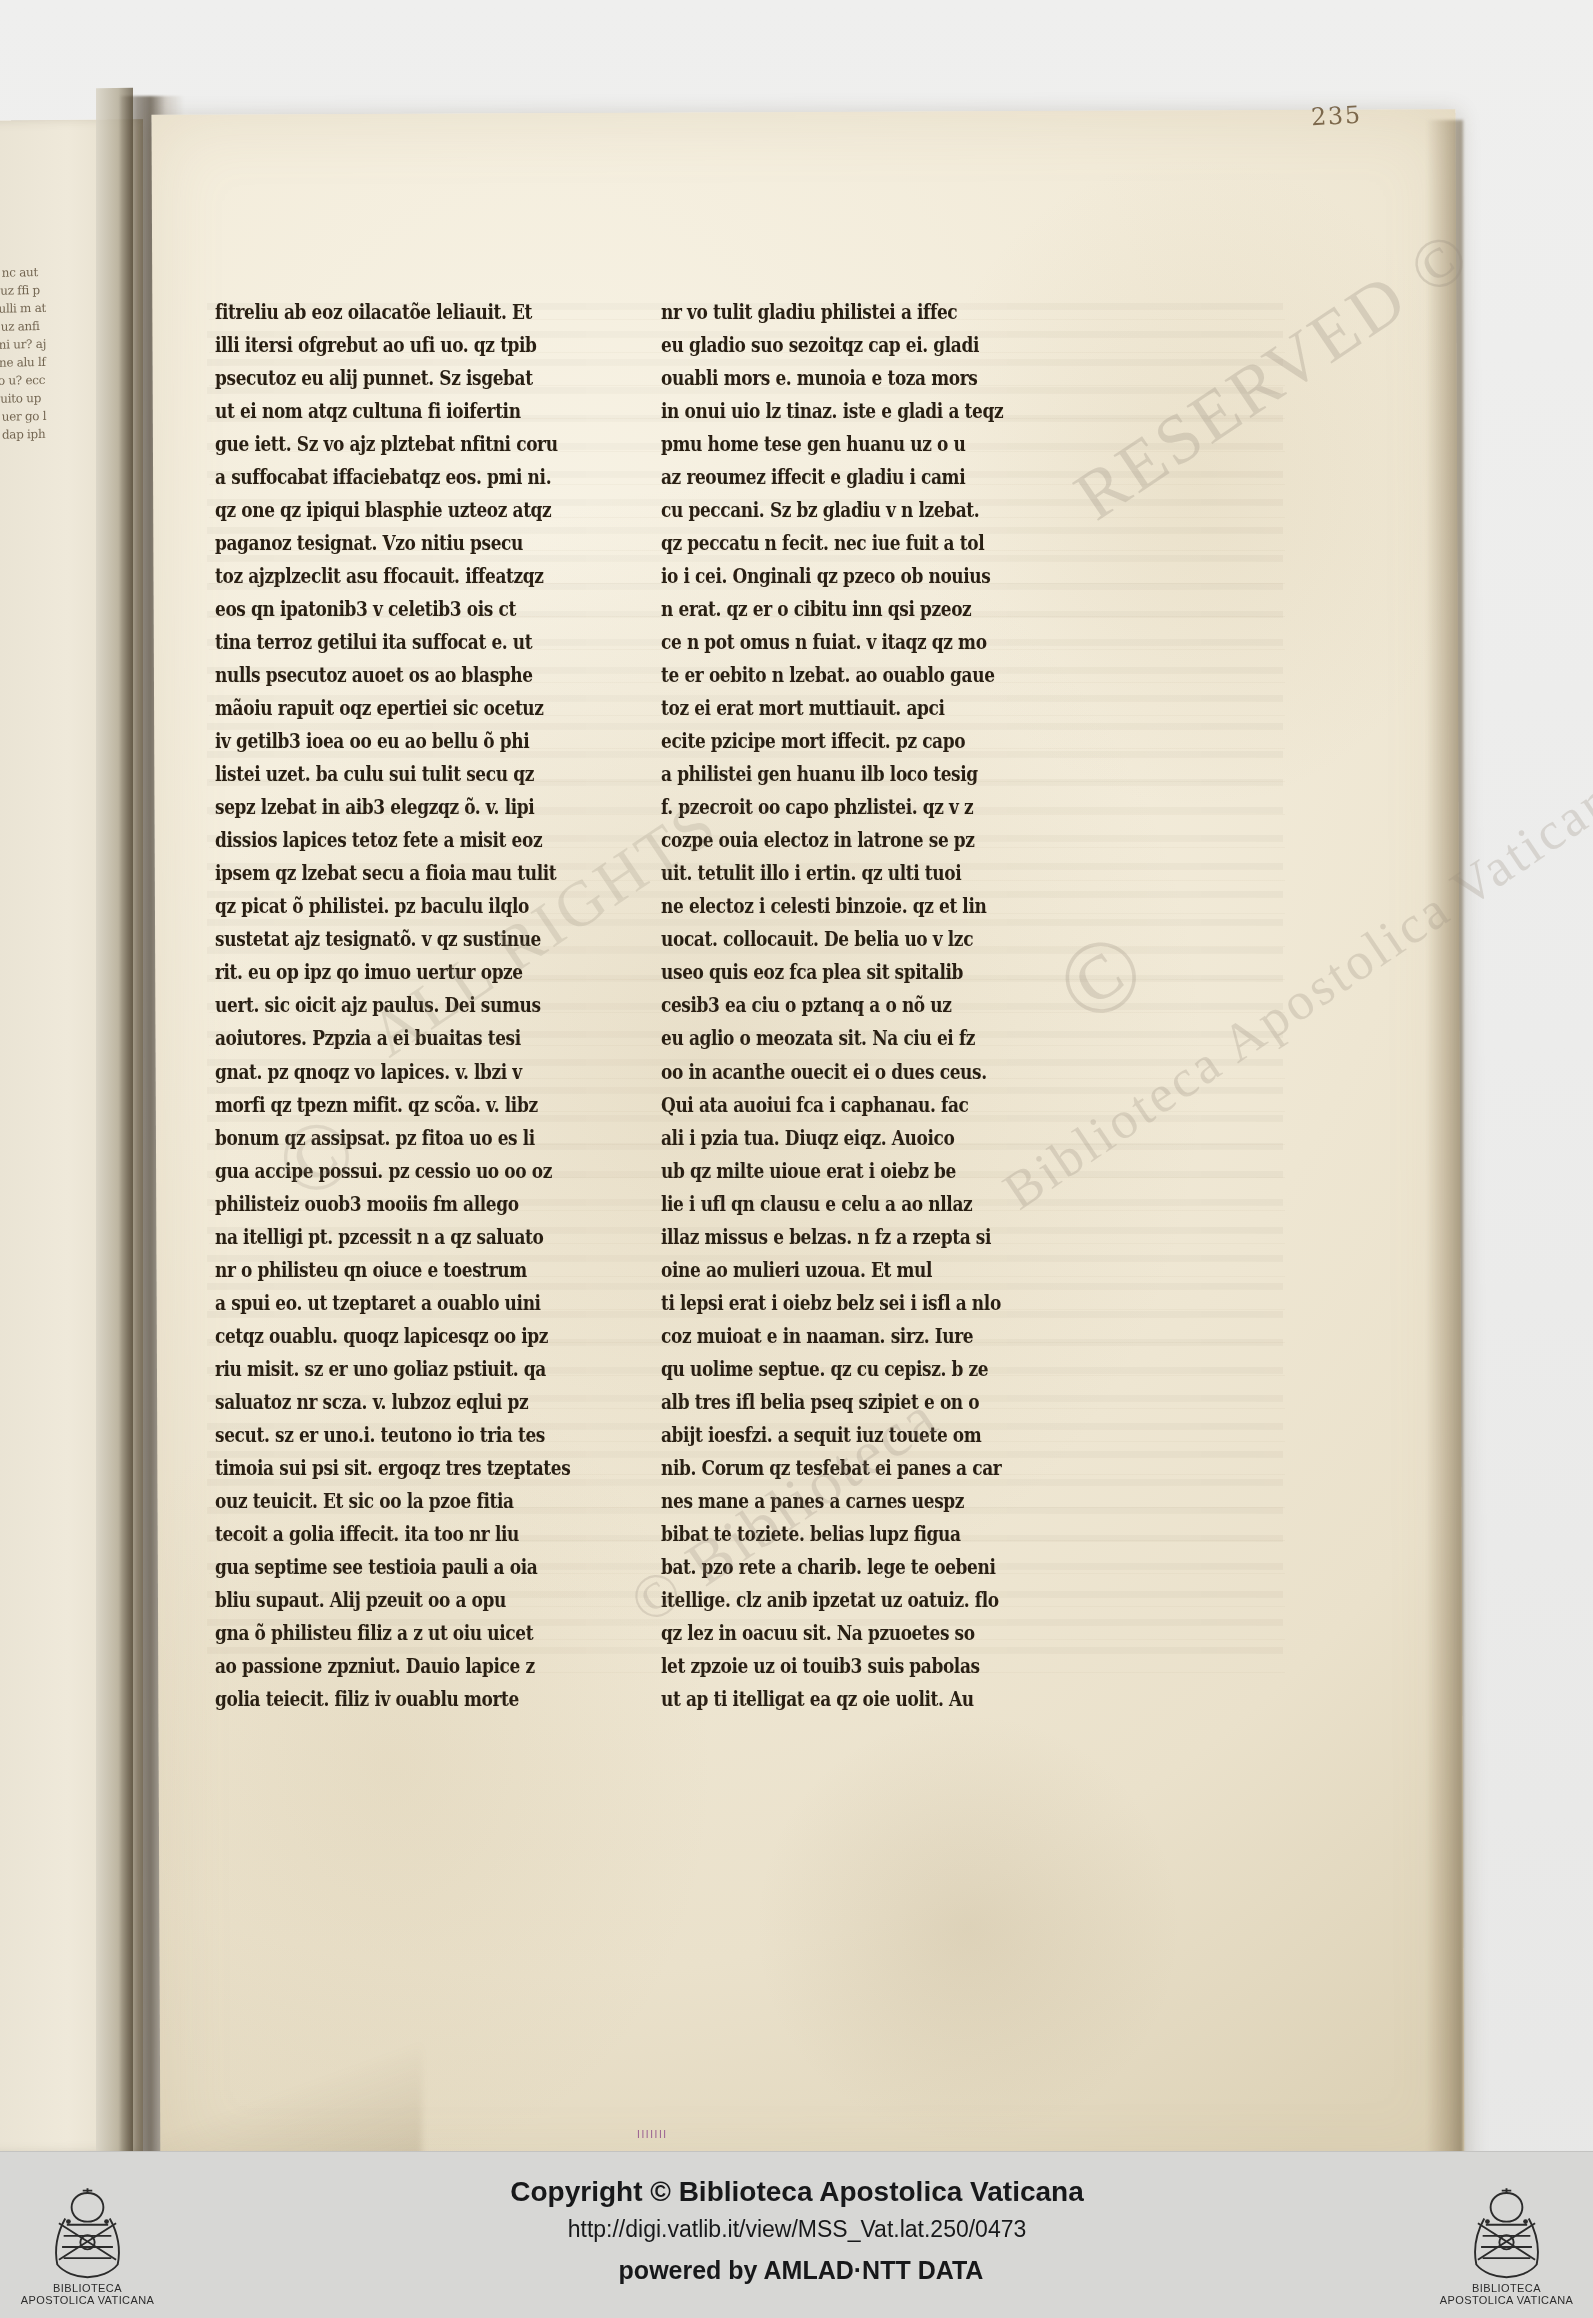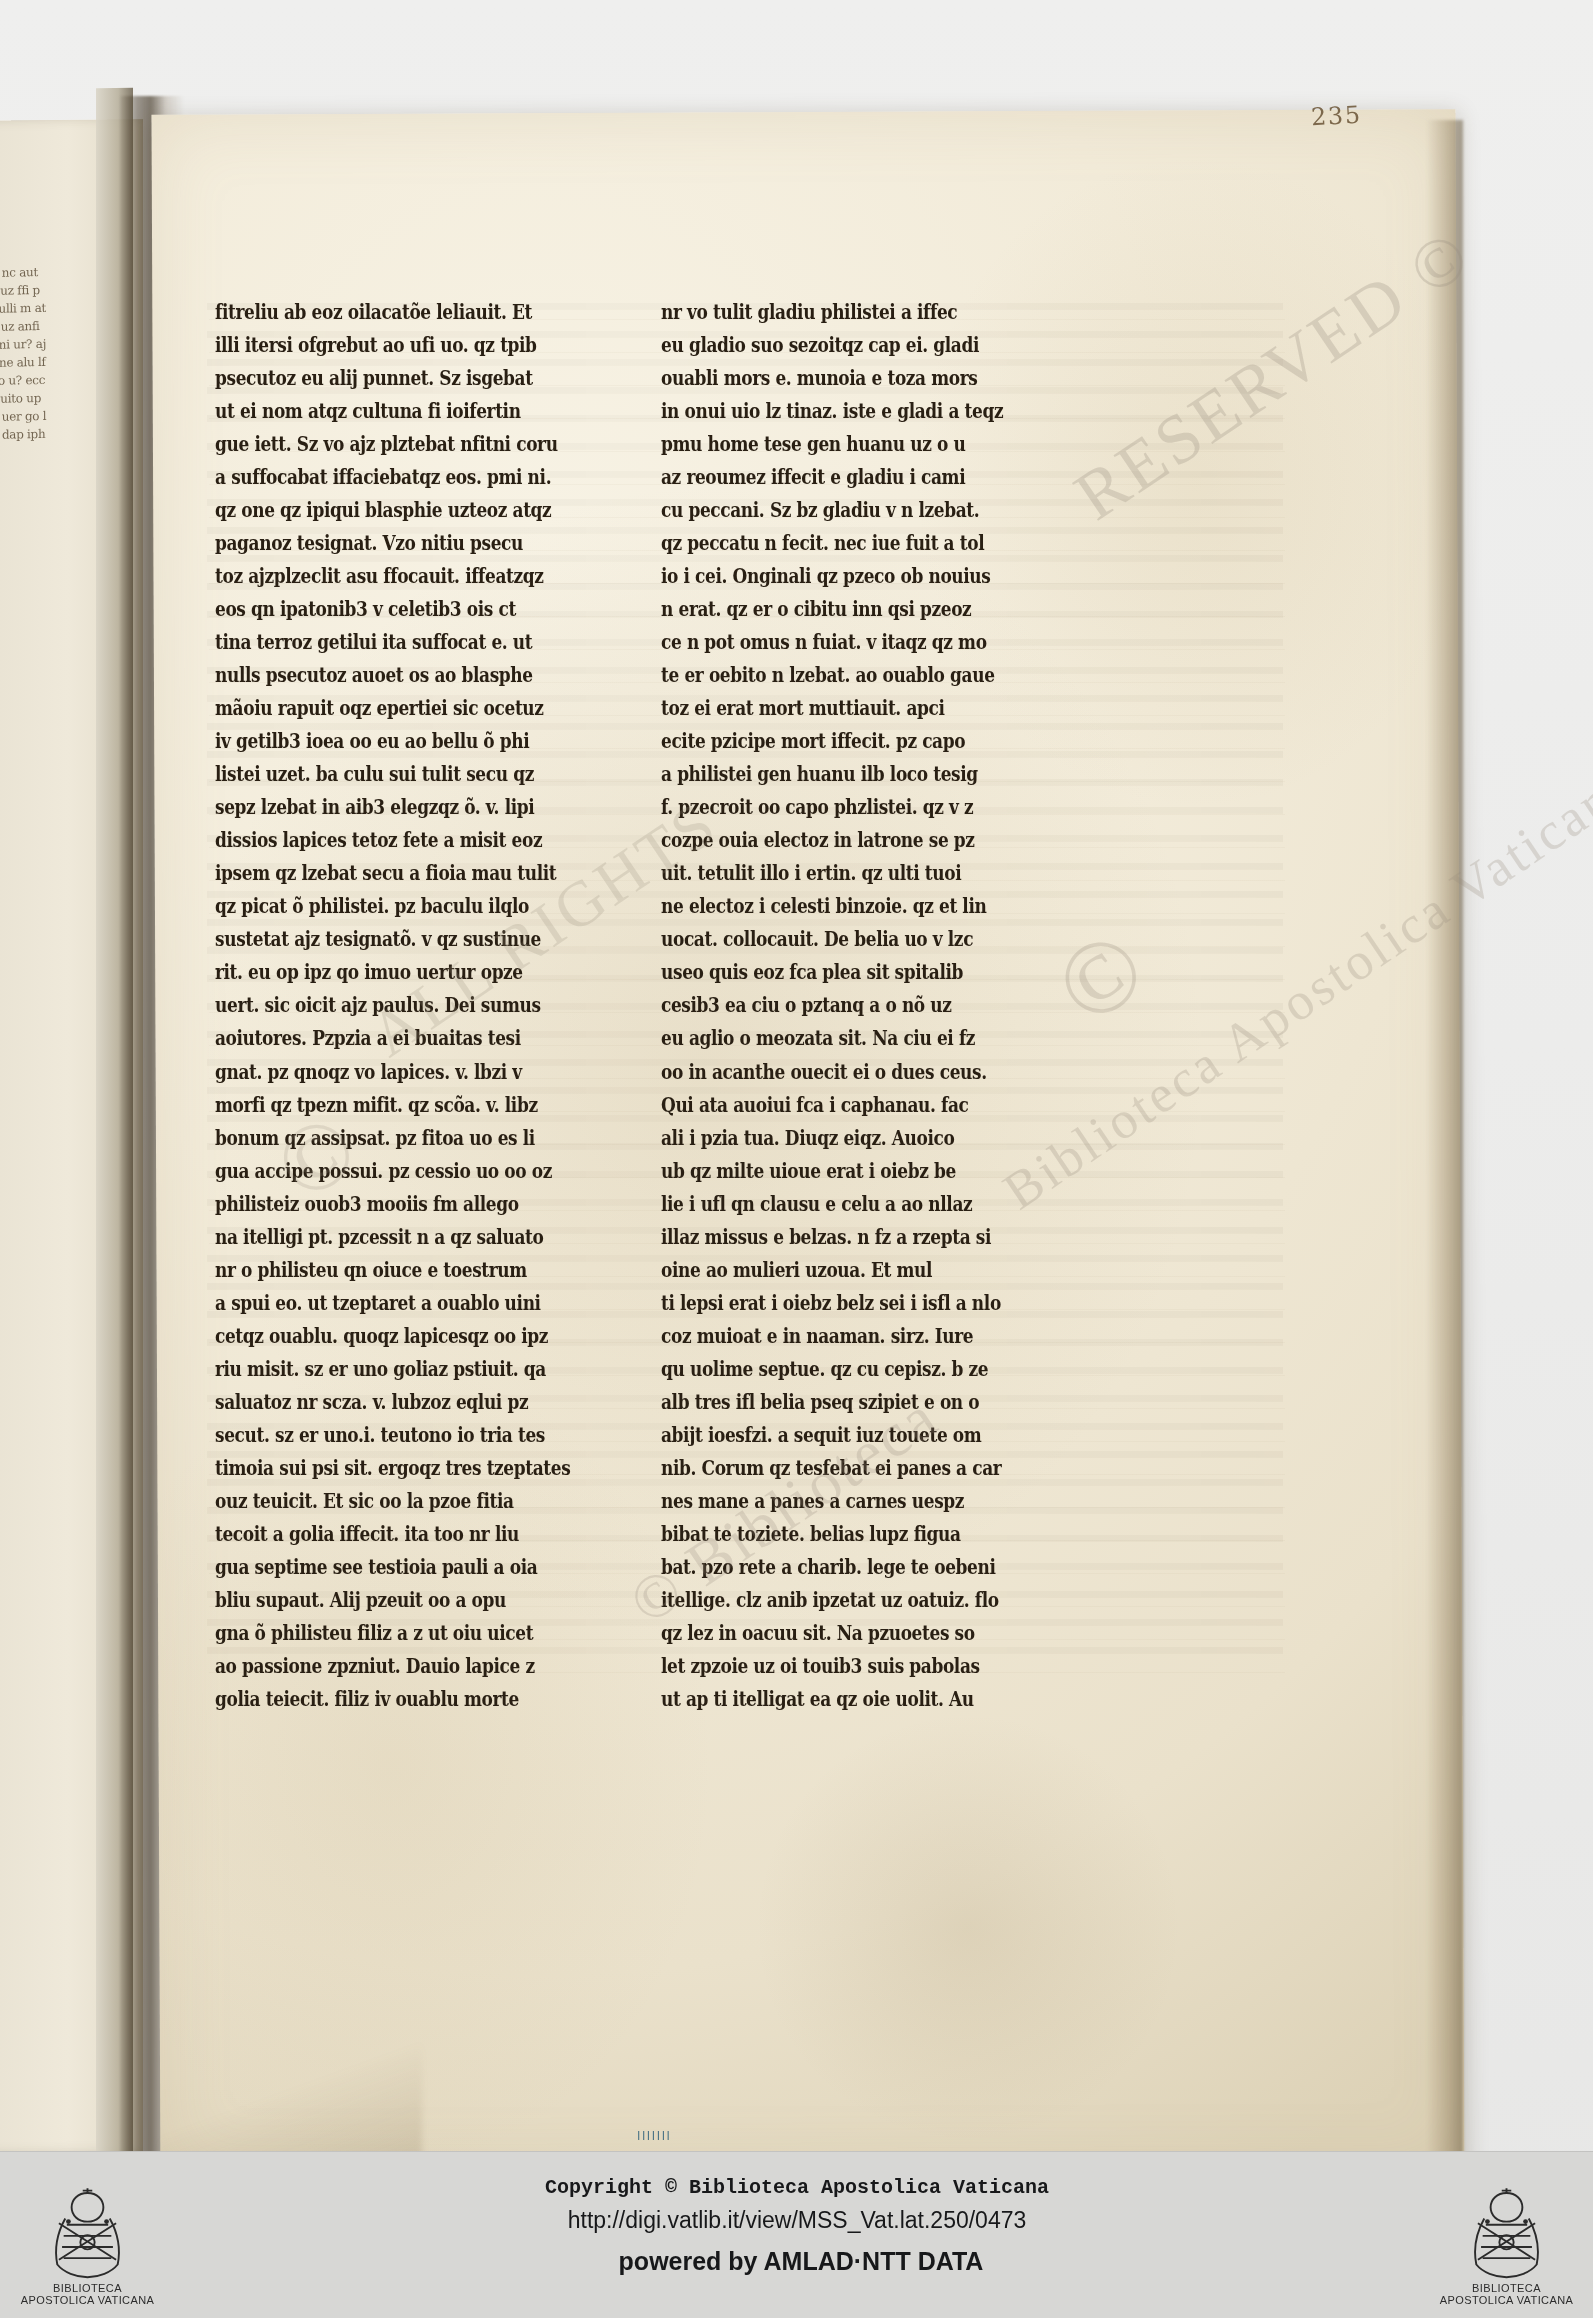--- a/index.html
+++ b/index.html
@@ -281,24 +281,23 @@
   }
   .footer-text {
     position: absolute;
     left: 0; right: 0;
     top: 24px;
     text-align: center;
     font-family: "Liberation Sans", sans-serif;
     color: #17181a;
   }
   .footer-line1 {
-    font-size: 20px;
+    font-size: 28px;
     font-weight: 700;
     margin-bottom: 8px;
-    font-family: Liberation Mono, monospace;
   }
   .footer-line2 {
     font-size: 23px;
     font-weight: 400;
     margin-bottom: 13px;
   }
   .footer-line3 {
     font-size: 25px;
     font-weight: 700;
     margin-left: 8px;
@@ -322,22 +321,22 @@
     color: #2c2c2c;
     letter-spacing: 0.4px;
   }
 
   
   .strip-label {
     position: absolute;
     left: 637px;
     top: 2129px;
     font-family: "Liberation Sans", sans-serif;
-    font-size: 12px;
-    color: #0c4a6e;
+    font-size: 10px;
+    color: #701a75;
     letter-spacing: 1.6px;
     opacity: 0.7;
   }
 </style>
 </head>
 <body>
 
 <div class="viewer">
   <div class="bg"></div>
 

